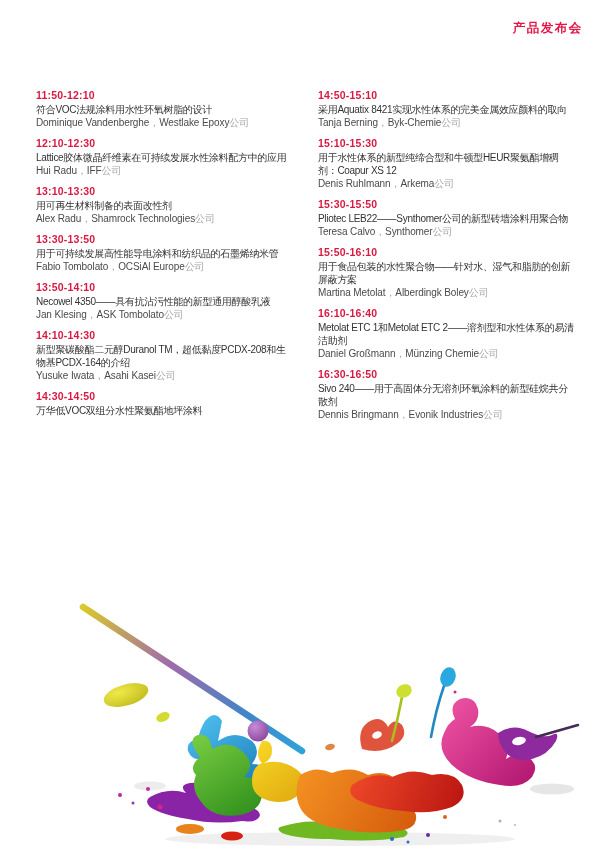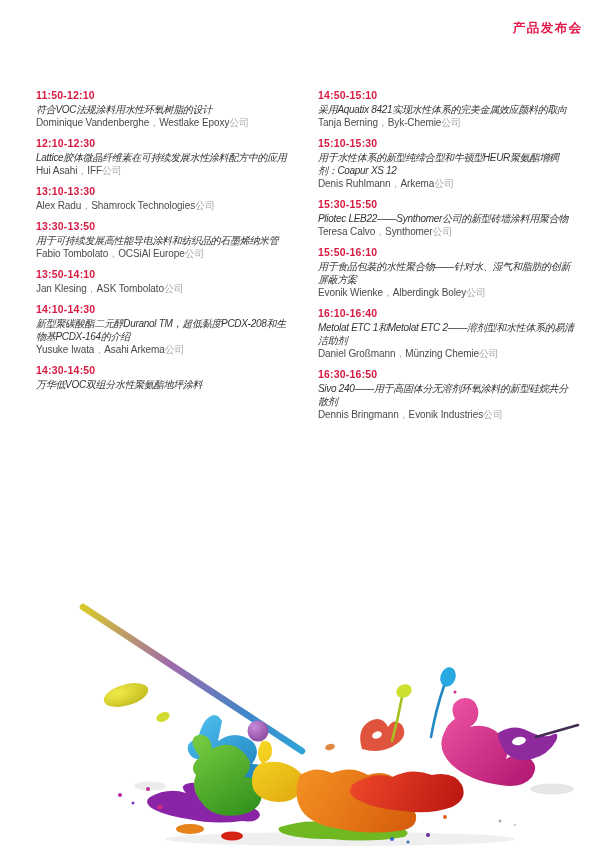--- a/index.html
+++ b/index.html
@@ -8,21 +8,21 @@
     font-family:"Liberation Sans","DejaVu Sans",sans-serif;
     padding-left:44px;
   }
   .header{position:absolute;top:20px;right:27px;display:flex;align-items:baseline;gap:21px;}
   .section-title{font-size:12.5px;font-weight:bold;color:#e31747;letter-spacing:1.5px;}
   .page-num{font-size:12px;color:#3f3f3f;font-weight:600;text-align:center;}
   .columns{position:absolute;left:36px;top:89px;width:538px;display:flex;gap:26px;}
   .col{flex:1;min-width:0;}
   .entry{margin-bottom:8px;font-size:10px;line-height:13px;}
   .time{color:#d81a42;font-weight:bold;font-size:10.5px;letter-spacing:.2px;margin-bottom:1px;}
-  .title{color:#333333;letter-spacing:-0.3px;font-style:italic;}
+  .title{color:#333333;letter-spacing:-0.3px;}
   .speaker{color:#4a4a4a;letter-spacing:-0.1px;}
   .speaker .cn{color:#a6a6a6;}
   .splash{position:absolute;left:0;bottom:0;width:600px;height:260px;display:block;}
 </style>
 </head>
 <body>
 
 <div class="page">
 
   <div class="header">
@@ -34,43 +34,45 @@
     <div class="col">
     <div class="entry">
       <div class="time">11:50-12:10</div>
       <div class="title">符合VOC法规涂料用水性环氧树脂的设计</div>
       <div class="speaker"><span>Dominique Vandenberghe</span><span class="cn">，</span><span>Westlake Epoxy</span><span class="cn">公司</span></div>
     </div>
 
     <div class="entry">
       <div class="time">12:10-12:30</div>
       <div class="title">Lattice胶体微晶纤维素在可持续发展水性涂料配方中的应用</div>
-      <div class="speaker"><span>Hui Asahi</span><span class="cn">，</span><span>IFF</span><span class="cn">公司</span></div>
+      <div class="speaker"><span>Hui Radu</span><span class="cn">，</span><span>IFF</span><span class="cn">公司</span></div>
     </div>
 
     <div class="entry">
       <div class="time">13:10-13:30</div>
+      <div class="title">用可再生材料制备的表面改性剂</div>
       <div class="speaker"><span>Alex Radu</span><span class="cn">，</span><span>Shamrock Technologies</span><span class="cn">公司</span></div>
     </div>
 
     <div class="entry">
       <div class="time">13:30-13:50</div>
       <div class="title">用于可持续发展高性能导电涂料和纺织品的石墨烯纳米管</div>
       <div class="speaker"><span>Fabio Tombolato</span><span class="cn">，</span><span>OCSiAl Europe</span><span class="cn">公司</span></div>
     </div>
 
     <div class="entry">
       <div class="time">13:50-14:10</div>
+      <div class="title">Necowel 4350——具有抗沾污性能的新型通用醇酸乳液</div>
       <div class="speaker"><span>Jan Klesing</span><span class="cn">，</span><span>ASK Tombolato</span><span class="cn">公司</span></div>
     </div>
 
     <div class="entry">
       <div class="time">14:10-14:30</div>
       <div class="title">新型聚碳酸酯二元醇Duranol TM，超低黏度PCDX-208和生物基PCDX-164的介绍</div>
-      <div class="speaker"><span>Yusuke Iwata</span><span class="cn">，</span><span>Asahi Arkema</span><span class="cn">公司</span></div>
+      <div class="speaker"><span>Yusuke Iwata</span><span class="cn">，</span><span>Asahi Kasei</span><span class="cn">公司</span></div>
     </div>
 
     <div class="entry">
       <div class="time">14:30-14:50</div>
       <div class="title">万华低VOC双组分水性聚氨酯地坪涂料</div>
     </div>
   </div>
     <div class="col">
     <div class="entry">
       <div class="time">14:50-15:10</div>
@@ -86,21 +88,21 @@
 
     <div class="entry">
       <div class="time">15:30-15:50</div>
       <div class="title">Pliotec LEB22——Synthomer公司的新型砖墙涂料用聚合物</div>
       <div class="speaker"><span>Teresa Calvo</span><span class="cn">，</span><span>Synthomer</span><span class="cn">公司</span></div>
     </div>
 
     <div class="entry">
       <div class="time">15:50-16:10</div>
       <div class="title">用于食品包装的水性聚合物——针对水、湿气和脂肪的创新屏蔽方案</div>
-      <div class="speaker"><span>Evonik Wienke</span><span class="cn">，</span><span>Alberdingk Boley</span><span class="cn">公司</span></div>
+      <div class="speaker"><span>Martina Metolat</span><span class="cn">，</span><span>Alberdingk Boley</span><span class="cn">公司</span></div>
     </div>
 
     <div class="entry">
       <div class="time">16:10-16:40</div>
       <div class="title">Metolat ETC 1和Metolat ETC 2——溶剂型和水性体系的易清洁助剂</div>
       <div class="speaker"><span>Daniel Großmann</span><span class="cn">，</span><span>Münzing Chemie</span><span class="cn">公司</span></div>
     </div>
 
     <div class="entry">
       <div class="time">16:30-16:50</div>

